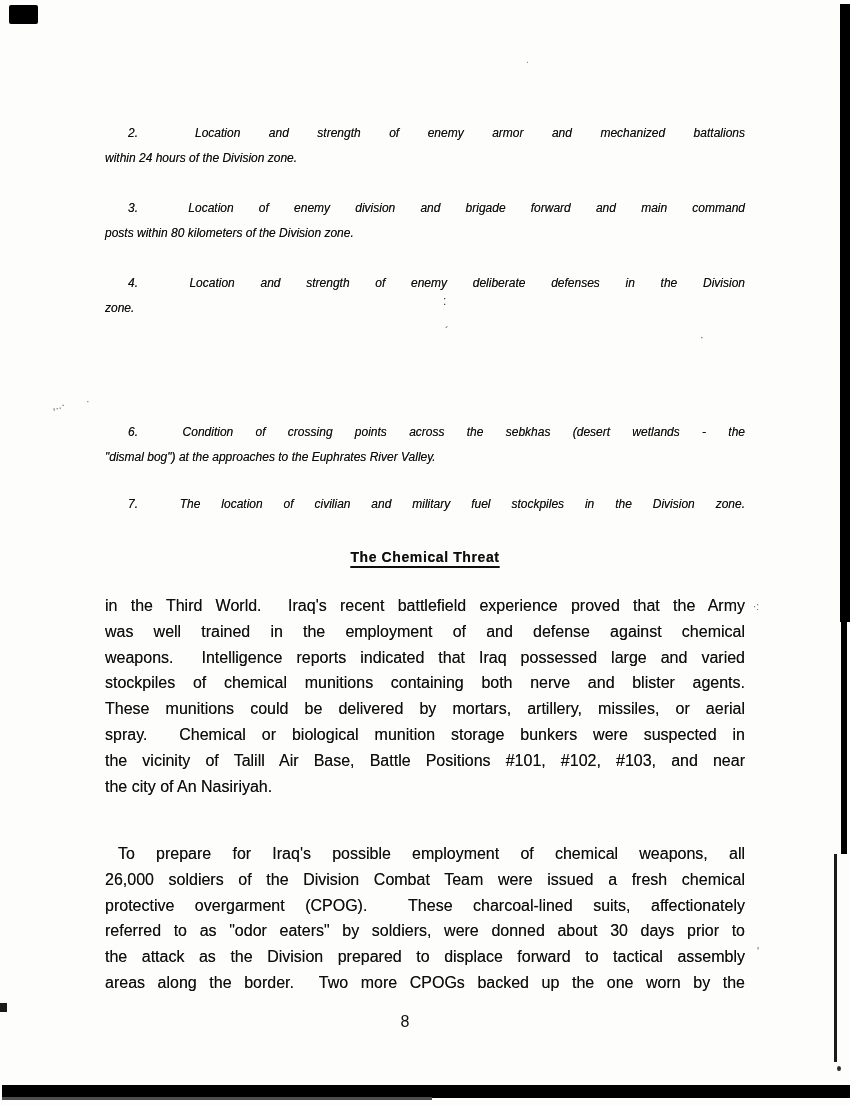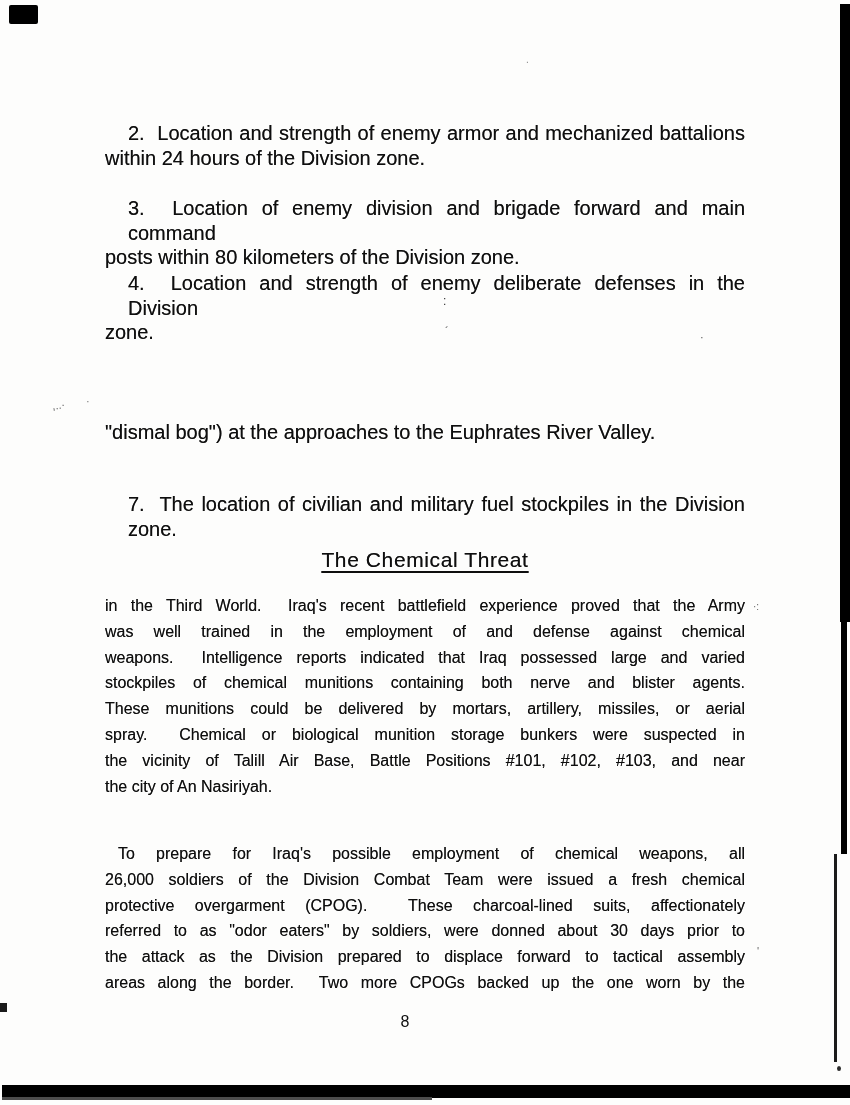--- a/index.html
+++ b/index.html
@@ -5,38 +5,39 @@
   html,body{margin:0;padding:0;background:#e8e8e8;}
   .page{
     position:relative;
     width:850px;height:1105px;
     background:#fdfdfc;
     overflow:hidden;
     font-family:"Liberation Sans","DejaVu Sans",sans-serif;
     color:#0e0e0e;
   }
   .block{position:absolute;left:105px;width:640px;}
-  .item{font-size:20px;line-height:24.5px;}
+  .item{font-size:12px;line-height:24.5px;font-style:italic;}
   .para{font-size:16px;line-height:25.8px;}
   .ln{
     text-align:justify;
     text-align-last:justify;
     text-shadow:0 0 0.5px rgba(0,0,0,0.6);
     white-space:normal;
   }
   .ln.last{text-align:center;text-align-last:left;}
   .item .first{padding-left:23px;}
   .para .first{padding-left:13px;}
   .heading-wrap{position:absolute;left:105px;width:640px;text-align:center;}
   .heading{
-    font-size:21px;letter-spacing:0.6px;
+    font-size:14px;letter-spacing:0.6px;
     text-decoration:underline;
     text-underline-offset:4px;
     text-decoration-thickness:1.5px;
     text-shadow:0 0 0.5px rgba(0,0,0,0.6);
+    font-weight:bold;
   }
   .pageno-wrap{position:absolute;left:105px;width:600px;text-align:center;font-size:16px;}
   .artifact{position:absolute;}
   .bar{background:#000;}
   .speck{color:#555;font-size:11px;line-height:10px;}
 </style>
 </head>
 <body>
 
 <div class="page">
@@ -51,20 +52,21 @@
     <div class="ln last">posts within 80 kilometers of the Division zone.</div>
   </div>
 
   <div class="block item" style="top:271px">
     <div class="ln first">4.&nbsp; Location and strength of enemy deliberate defenses in the Division</div>
     <div class="ln last">zone.</div>
   </div>
 
 
   <div class="block item" style="top:420px">
+    <div class="ln first">6.&nbsp; Condition of crossing points across the sebkhas (desert wetlands - the</div>
     <div class="ln last">"dismal bog") at the approaches to the Euphrates River Valley.</div>
   </div>
 
   <div class="block item" style="top:492px">
     <div class="ln first">7.&nbsp; The location of civilian and military fuel stockpiles in the Division zone.</div>
   </div>
 
   <div class="heading-wrap" style="top:548px">
     <span class="heading">The Chemical Threat</span>
   </div>

